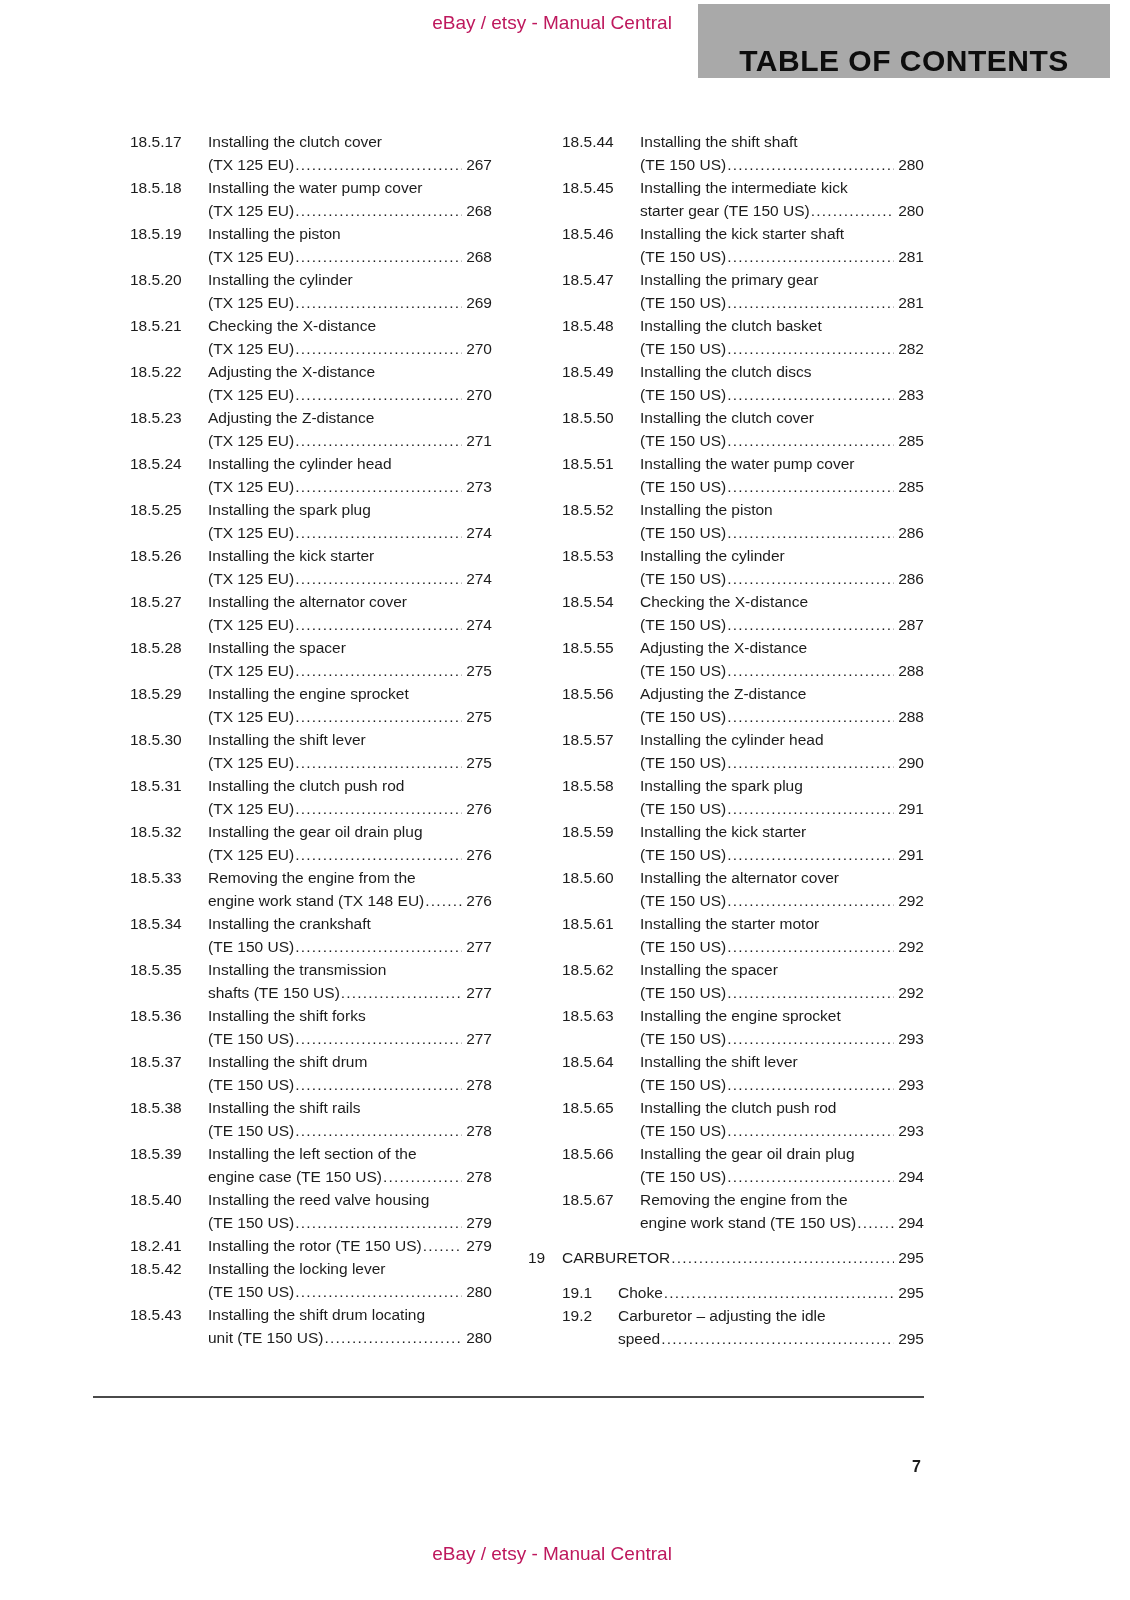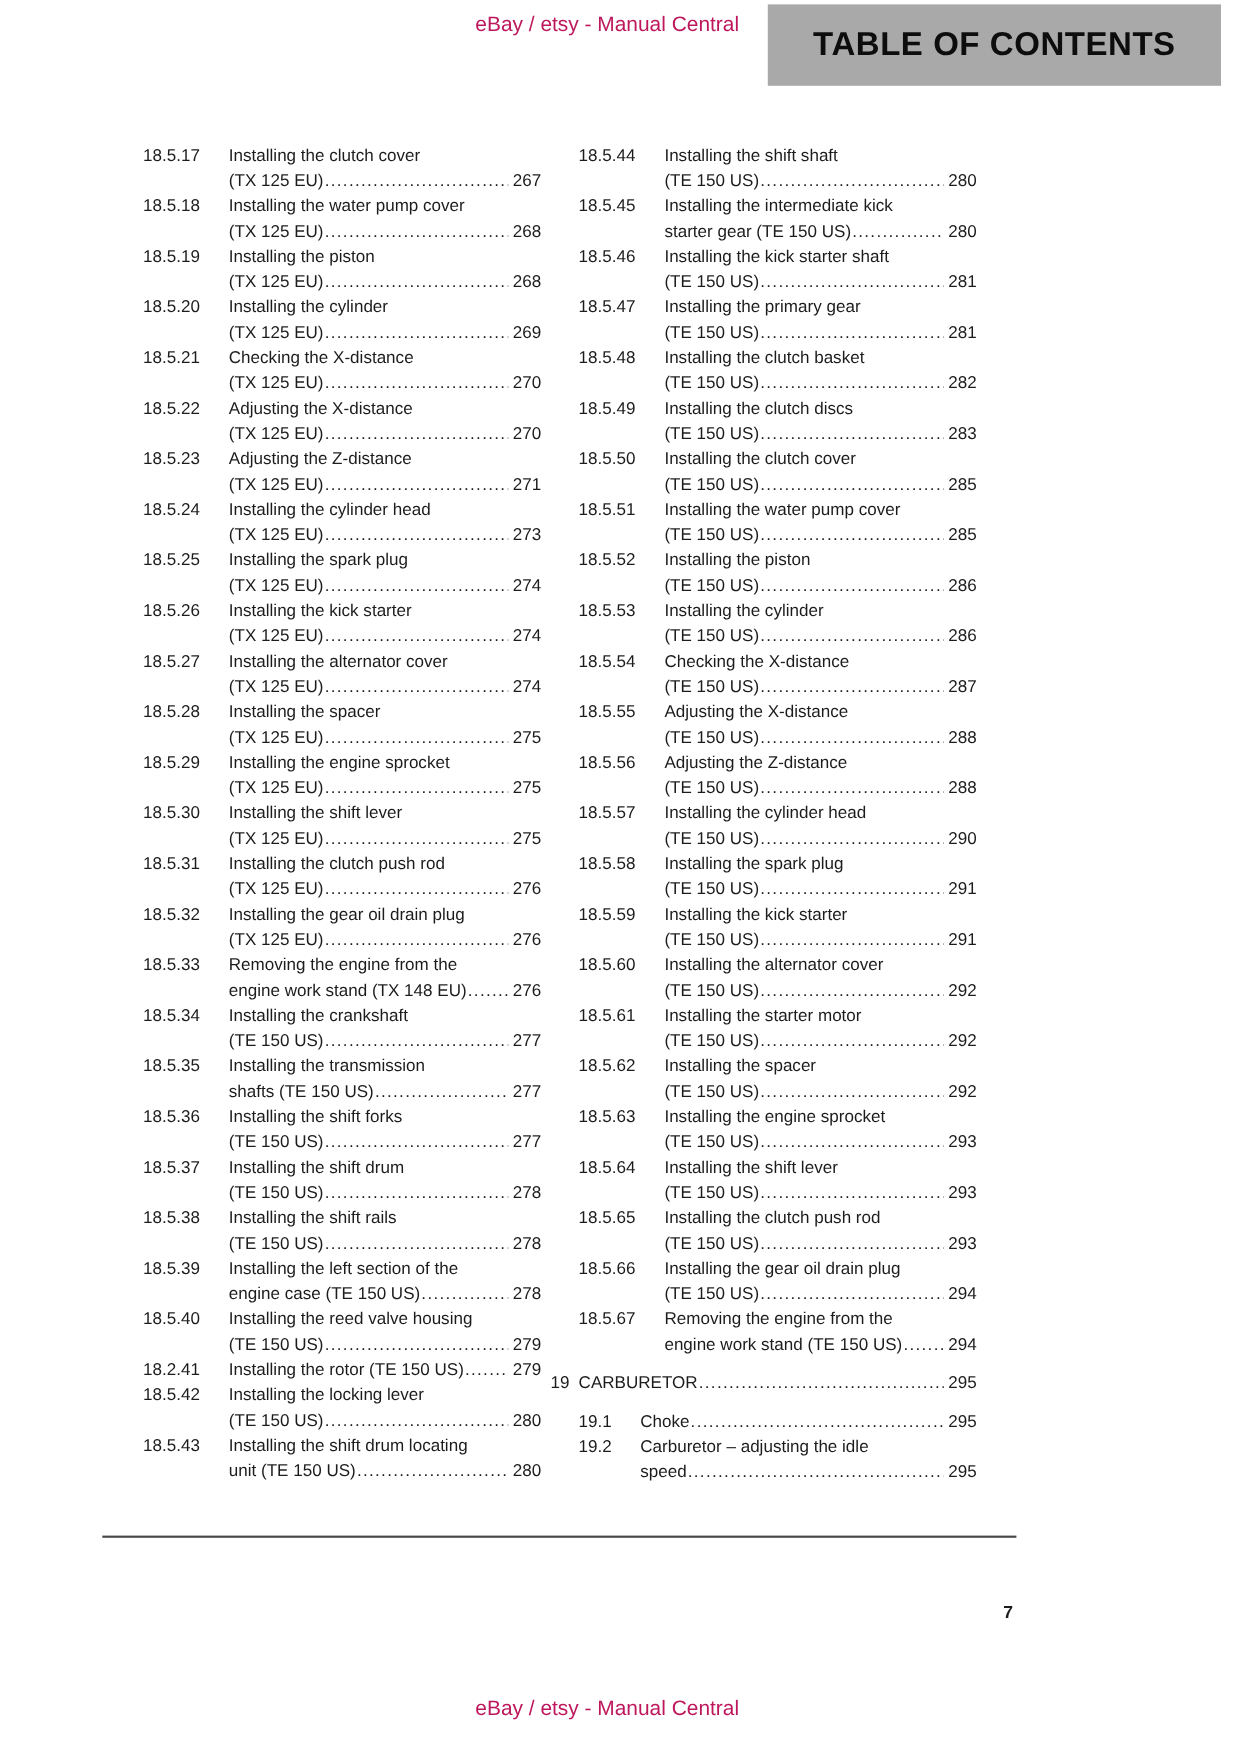--- a/index.html
+++ b/index.html
@@ -14,33 +14,33 @@
   .brand-top, .brand-bottom {
     position: absolute; left: 0; width: 1104px;
     text-align: center; font-size: 19px; color: #be185d;
   }
   .brand-top { top: 12px; }
   .brand-bottom { top: 1543px; }
   .title-box {
     position: absolute; top: 4px; right: 20px;
     width: 412px; height: 74px;
     background: #a9a9a9;
-    display: flex; align-items: center; justify-content: center;
+    display: flex; align-items: flex-end; justify-content: center;
   }
   .title-box span {
     font-weight: bold; font-size: 30px; letter-spacing: 0.5px; color: #0d0d0d;
   }
   .columns {
     position: absolute; top: 130px; left: 96px; width: 828px;
-    display: flex; 
+    display: flex; gap: 36px;
   }
   .col { width: 396px; }
   .entry { font-size: 15.5px; line-height: 23px; }
   .entry.l3, .entry.l2 { margin-left: 34px; }
-  .entry.l1 { margin-left: 0; text-align: center; }
+  .entry.l1 { margin-left: 0; }
   .entry.gap { margin-top: 12px; }
   .row { display: flex; align-items: baseline; }
   .num { flex: 0 0 auto; }
   .l3 .num { width: 78px; }
   .l2 .num { width: 56px; }
   .l1 .num { width: 34px; }
   .l3 .row.cont { padding-left: 78px; }
   .l2 .row.cont { padding-left: 56px; }
   .text { flex: 0 0 auto; white-space: nowrap; }
   .dots {

